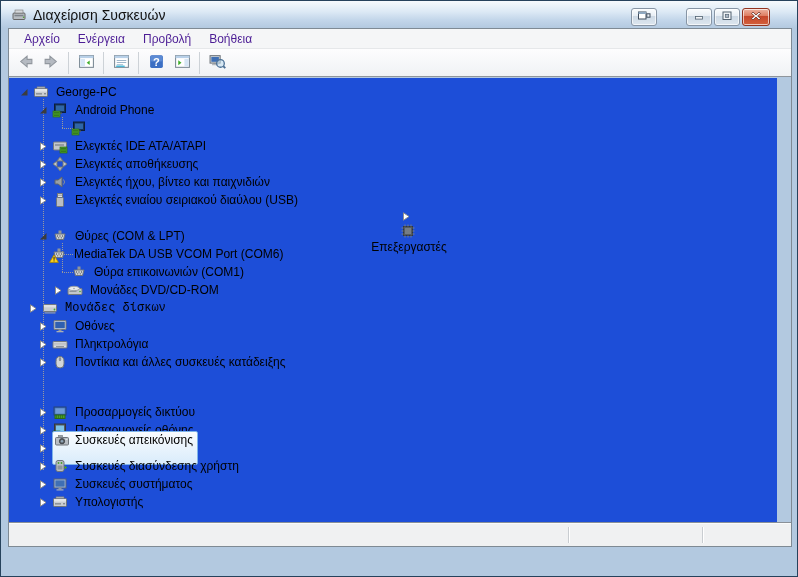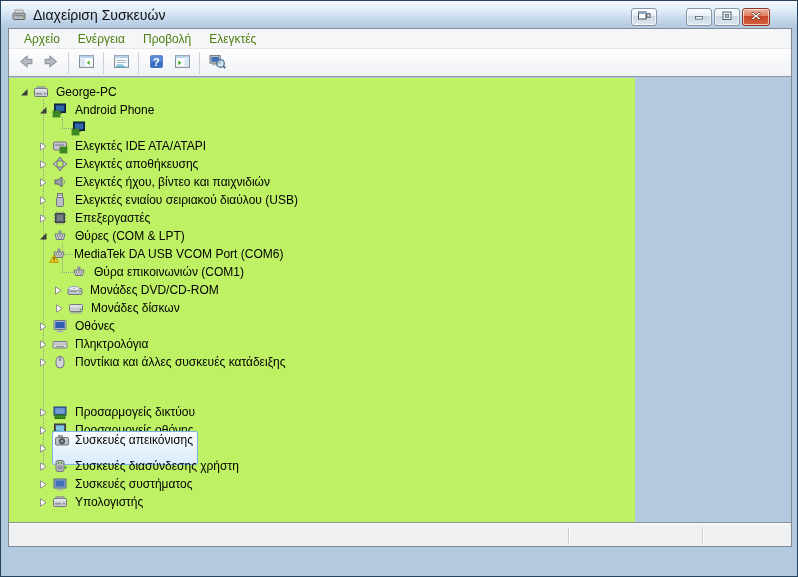--- a/index.html
+++ b/index.html
@@ -27,33 +27,33 @@
   .winbtn.child{margin-right:27px;}
   .winbtn.close{
     width:28px;border-color:#93331f;
     background:linear-gradient(#edb3a2,#dd7a5d 45%,#c6472c 46%,#d3603c);
   }
   .menubar{
     position:absolute;left:8px;top:28px;width:782px;height:20px;
     background:#f5f6f7;display:flex;align-items:center;padding-left:6px;
     border-bottom:1px solid #e6e8ea;
   }
-  .menu-item{padding:2px 9px;color:#4d7c0f;}
+  .menu-item{padding:2px 9px;color:#4c1d95;}
   .toolbar{
     position:absolute;left:8px;top:48px;width:782px;height:28px;
     background:linear-gradient(#fdfdfe,#f0f2f5);
     border-bottom:1px solid #8f959c;
     display:flex;align-items:center;padding-left:4px;gap:2px;
   }
   .tbtn{border:none;background:transparent;width:24px;height:24px;display:flex;
     align-items:center;justify-content:center;padding:0;}
   .tsep{width:1px;height:22px;background:#cdd2d7;margin:0 3px;}
   .tree{
-    position:absolute;left:8px;top:77px;width:626px;height:444px;
-    background:#bef264;overflow:hidden;padding-top:5px;text-align:right;
+    position:absolute;left:8px;top:77px;width:768px;height:444px;
+    background:#1d4ed8;overflow:hidden;padding-top:5px;text-align:right;
   }
   .trow{height:18px;display:flex;align-items:center;position:relative;z-index:1;white-space:nowrap;}
   .expander{width:14px;height:14px;flex:0 0 auto;display:flex;align-items:center;justify-content:center;}
   .ticon{width:16px;height:16px;flex:0 0 auto;margin-left:2px;position:relative;}
   .ticon svg{display:block;}
   .warnbadge{position:absolute;left:-2px;bottom:-1px;width:10px;height:9px;}
   .tlabel{margin-left:5px;padding:1px 2px;}
   .selbox{display:inline-flex;align-items:center;margin-left:2px;
     border:1px solid #7eb4ea;border-radius:2px;
     background:linear-gradient(#f9fcfe,#d9ecfb);padding:0 3px 16px 1px;}
@@ -110,21 +110,21 @@
         <span><svg width="16" height="16" viewBox="0 0 16 16" xmlns="http://www.w3.org/2000/svg">
             <path d="M4 4.5 L7 7.5 L10 4.5 L11.5 6 L8.6 8.5 L11.5 11 L10 12.5 L7 9.5 L4 12.5 L2.5 11 L5.4 8.5 L2.5 6 Z" transform="translate(1,-0.5)" fill="#f4f6f8" stroke="#5e2315" stroke-width="0.7"></path>
           </svg></span>
       </button>
     </div>
 
   <div class="menubar" id="menubar">
       <span class="menu-item">Αρχείο</span>
       <span class="menu-item">Ενέργεια</span>
       <span class="menu-item">Προβολή</span>
-      <span class="menu-item">Ελεγκτές</span>
+      <span class="menu-item">Βοήθεια</span>
     </div>
 
   <div class="toolbar" id="toolbar">
       <button class="tbtn">
         <span style="opacity: 0.9;"><svg width="17" height="17" viewBox="0 0 16 16" xmlns="http://www.w3.org/2000/svg">
             <path d="M9.5 3 L3.5 8 L9.5 13 V10 H14 V6 H9.5 Z" fill="#aeb4bc" stroke="#878d95"></path>
           </svg></span>
       </button>
       <button class="tbtn">
         <span style="opacity: 0.9;"><svg width="17" height="17" viewBox="0 0 16 16" xmlns="http://www.w3.org/2000/svg">
@@ -280,21 +280,21 @@
         <span class="ticon">
           <svg width="16" height="16" viewBox="0 0 16 16" xmlns="http://www.w3.org/2000/svg">
             <rect x="5.5" y="1.5" width="5" height="4" fill="#dfe3e6" stroke="#6f757b"></rect>
             <rect x="6.5" y="2.5" width="1" height="1.5" fill="#6f757b"></rect>
             <rect x="8.5" y="2.5" width="1" height="1.5" fill="#6f757b"></rect>
             <rect x="4.5" y="5.5" width="7" height="9" rx="1" fill="#b9bec3" stroke="#6f757b"></rect>
           </svg>
         </span>
         <span class="tlabel">Ελεγκτές ενιαίου σειριακού διαύλου (USB)</span>
       </div>
-      <div class="trow" style="padding-left: 27px;">
+      <div class="trow" style="padding-left: 27px; flex-direction: column;">
         <span class="expander">
           <svg width="9" height="9" viewBox="0 0 9 9">
             <path d="M1.5 0.8 L7 4.5 L1.5 8.2 Z" fill="#fff" stroke="#8e8e8e"></path>
           </svg>
         </span>
         <span class="ticon">
           <svg width="16" height="16" viewBox="0 0 16 16" xmlns="http://www.w3.org/2000/svg">
             <rect x="3.5" y="3.5" width="9" height="9" fill="#555b61" stroke="#33383d"></rect>
             <rect x="5" y="5" width="6" height="6" fill="#767d84"></rect>
             <path d="M5 1.5v2M8 1.5v2M11 1.5v2M5 12.5v2M8 12.5v2M11 12.5v2M1.5 5h2M1.5 8h2M1.5 11h2M12.5 5h2M12.5 8h2M12.5 11h2" stroke="#7a8087" stroke-width="1"></path>
@@ -368,21 +368,21 @@
           <svg width="16" height="16" viewBox="0 0 16 16" xmlns="http://www.w3.org/2000/svg">
             <rect x="1" y="6.5" width="14" height="6" rx="1" fill="#c3c7cb" stroke="#74797e"></rect>
             <ellipse cx="7" cy="6.5" rx="5.5" ry="2.2" fill="#e8eaec" stroke="#9aa0a6"></ellipse>
             <circle cx="7" cy="6.5" r="0.8" fill="#9aa0a6"></circle>
             <circle cx="13" cy="9.5" r="0.8" fill="#3fae2a"></circle>
             <rect x="2.5" y="9" width="7" height="1" fill="#8f959b"></rect>
           </svg>
         </span>
         <span class="tlabel">Μονάδες DVD/CD-ROM</span>
       </div>
-      <div class="trow" style="padding-left: 43px;">
+      <div class="trow" style="padding-left: 17px; font-family: Liberation Mono, monospace;">
         <span class="expander">
           <svg width="9" height="9" viewBox="0 0 9 9">
             <path d="M1.5 0.8 L7 4.5 L1.5 8.2 Z" fill="#fff" stroke="#8e8e8e"></path>
           </svg>
         </span>
         <span class="ticon">
           <svg width="16" height="16" viewBox="0 0 16 16" xmlns="http://www.w3.org/2000/svg">
             <rect x="1.5" y="4.5" width="13" height="7" rx="1" fill="#c9cdd1" stroke="#74797e"></rect>
             <rect x="2" y="5" width="12" height="2.3" fill="#dde0e3"></rect>
             <circle cx="12.5" cy="9.5" r="0.9" fill="#3fae2a"></circle>

